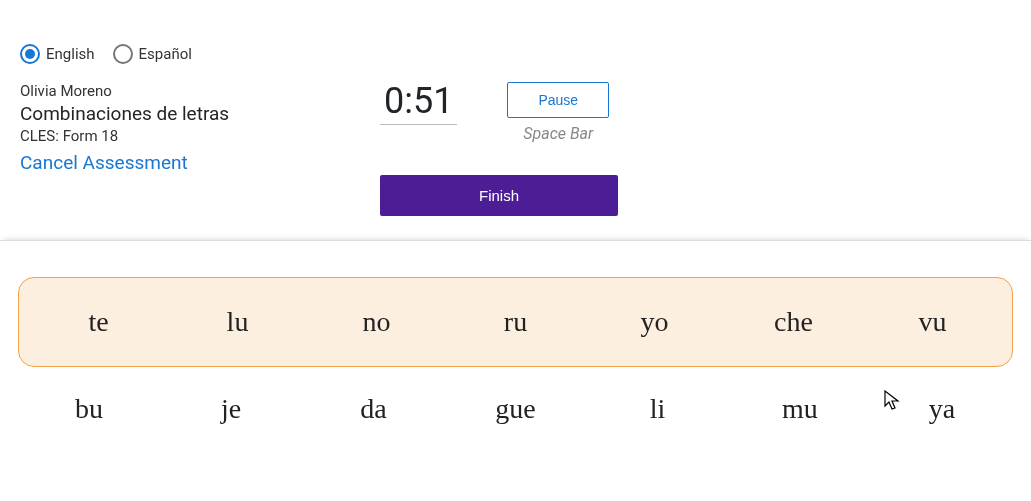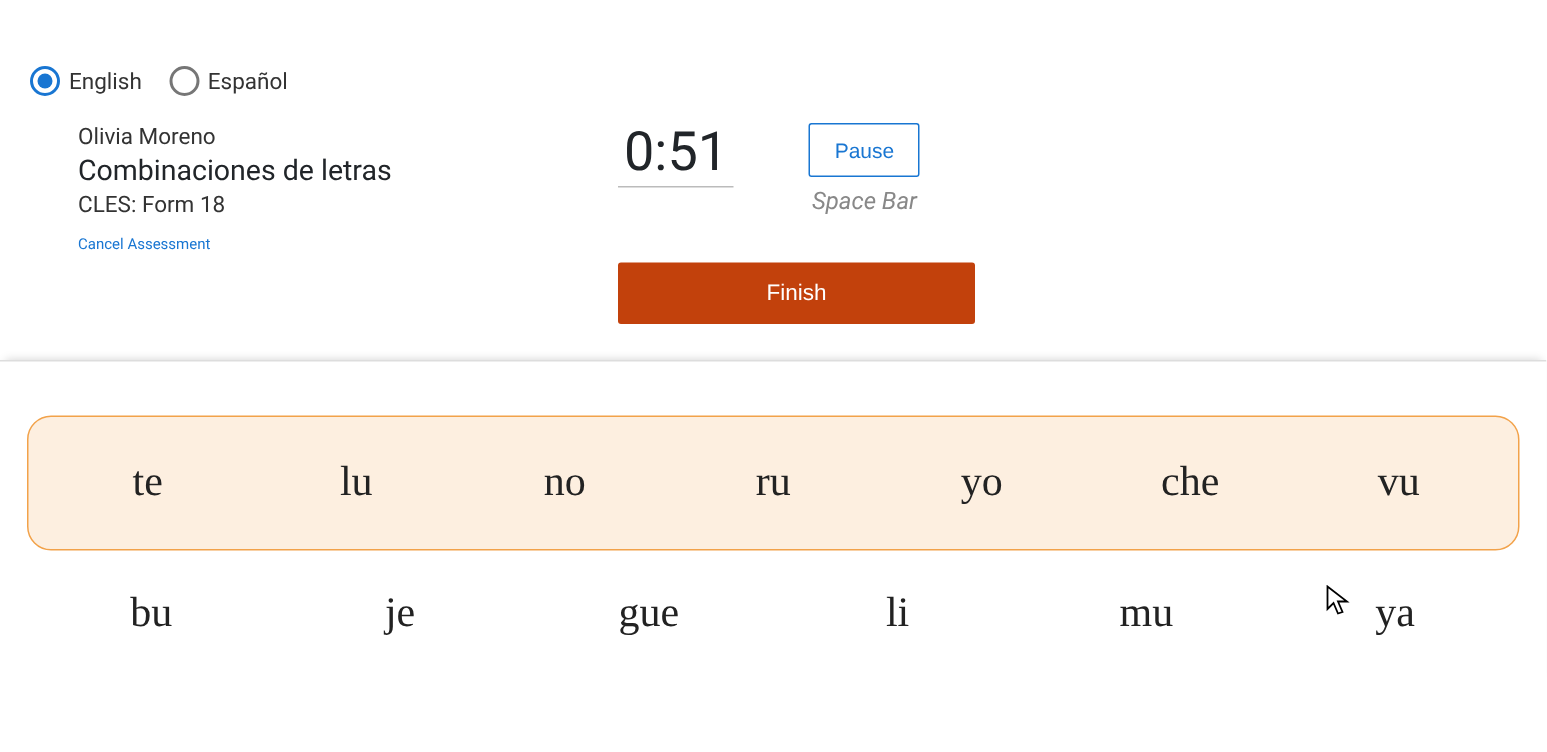--- a/index.html
+++ b/index.html
@@ -43,25 +43,25 @@
     .radio-inner {
       width: 10px;
       height: 10px;
       border-radius: 50%;
       background: #1976d2;
     }
     .header-row {
       display: flex;
       align-items: flex-start;
     }
-    .left-col { flex: 0 0 360px; margin-left: 32px; }
+    .left-col { flex: 0 0 360px; }
     .student-name { font-size: 15px; color: #333; margin-bottom:2px;}
     .assessment-title { font-size: 19px; font-weight: 400; margin-bottom: 2px; }
     .form-label { font-size: 15px; color: #333; margin-bottom: 6px; }
-    .cancel-link { font-size: 10px; color: #1976d2; text-decoration: none; cursor: pointer; }
+    .cancel-link { font-size: 19px; color: #1976d2; text-decoration: none; cursor: pointer; }
     .center-col {
       flex: 0 0 280px;
       display: flex;
       flex-direction: column;
       align-items: flex-start;
     }
     .timer-pause-row {
       display: flex;
       align-items: flex-start;
       gap: 50px;
@@ -74,28 +74,28 @@
       border-bottom: 1px solid #bbb;
       padding: 0 4px 2px 4px;
       line-height: 1.1;
     }
     .pause-wrap { display:flex; flex-direction:column; align-items:center; }
     .pause-btn {
       border: 1px solid #1976d2;
       background: #fff;
       color: #1976d2;
       font-size: 14px;
-      padding: 9px 16px;
+      padding: 9px 30px;
       cursor: pointer;
       border-radius: 2px;
     }
     .spacebar-hint { font-size: 16px; color: #888; font-style: italic; margin-top: 6px; }
     .finish-btn {
       margin-top: 32px;
-      background: #c2410c;
+      background: #4c1d95;
       color: #fff;
       border: none;
       font-size: 15px;
       font-weight: 500;
       padding: 12px 0;
       width: 238px;
       cursor: pointer;
       border-radius: 2px;
     }
     .syllable-area {
@@ -169,20 +169,21 @@
       <div class="syll-cell">no</div>
       <div class="syll-cell">ru</div>
       <div class="syll-cell">yo</div>
       <div class="syll-cell">che</div>
       <div class="syll-cell">vu</div>
     </div>
   </div>
   <div class="syll-row">
     <div class="syll-cell">bu</div>
     <div class="syll-cell">je</div>
+    <div class="syll-cell">da</div>
     <div class="syll-cell">gue</div>
     <div class="syll-cell">li</div>
     <div class="syll-cell">mu</div>
     <div class="syll-cell">ya</div>
   </div>
 </div>
 
 <svg class="cursor" style="left:884px; top:390px;" width="18" height="22" viewBox="0 0 18 22">
   <path d="M1 1 L1 16 L5 12 L8 19 L11 18 L8 11 L14 11 Z" fill="#fff" stroke="#000" stroke-width="1.2"></path>
 </svg>

